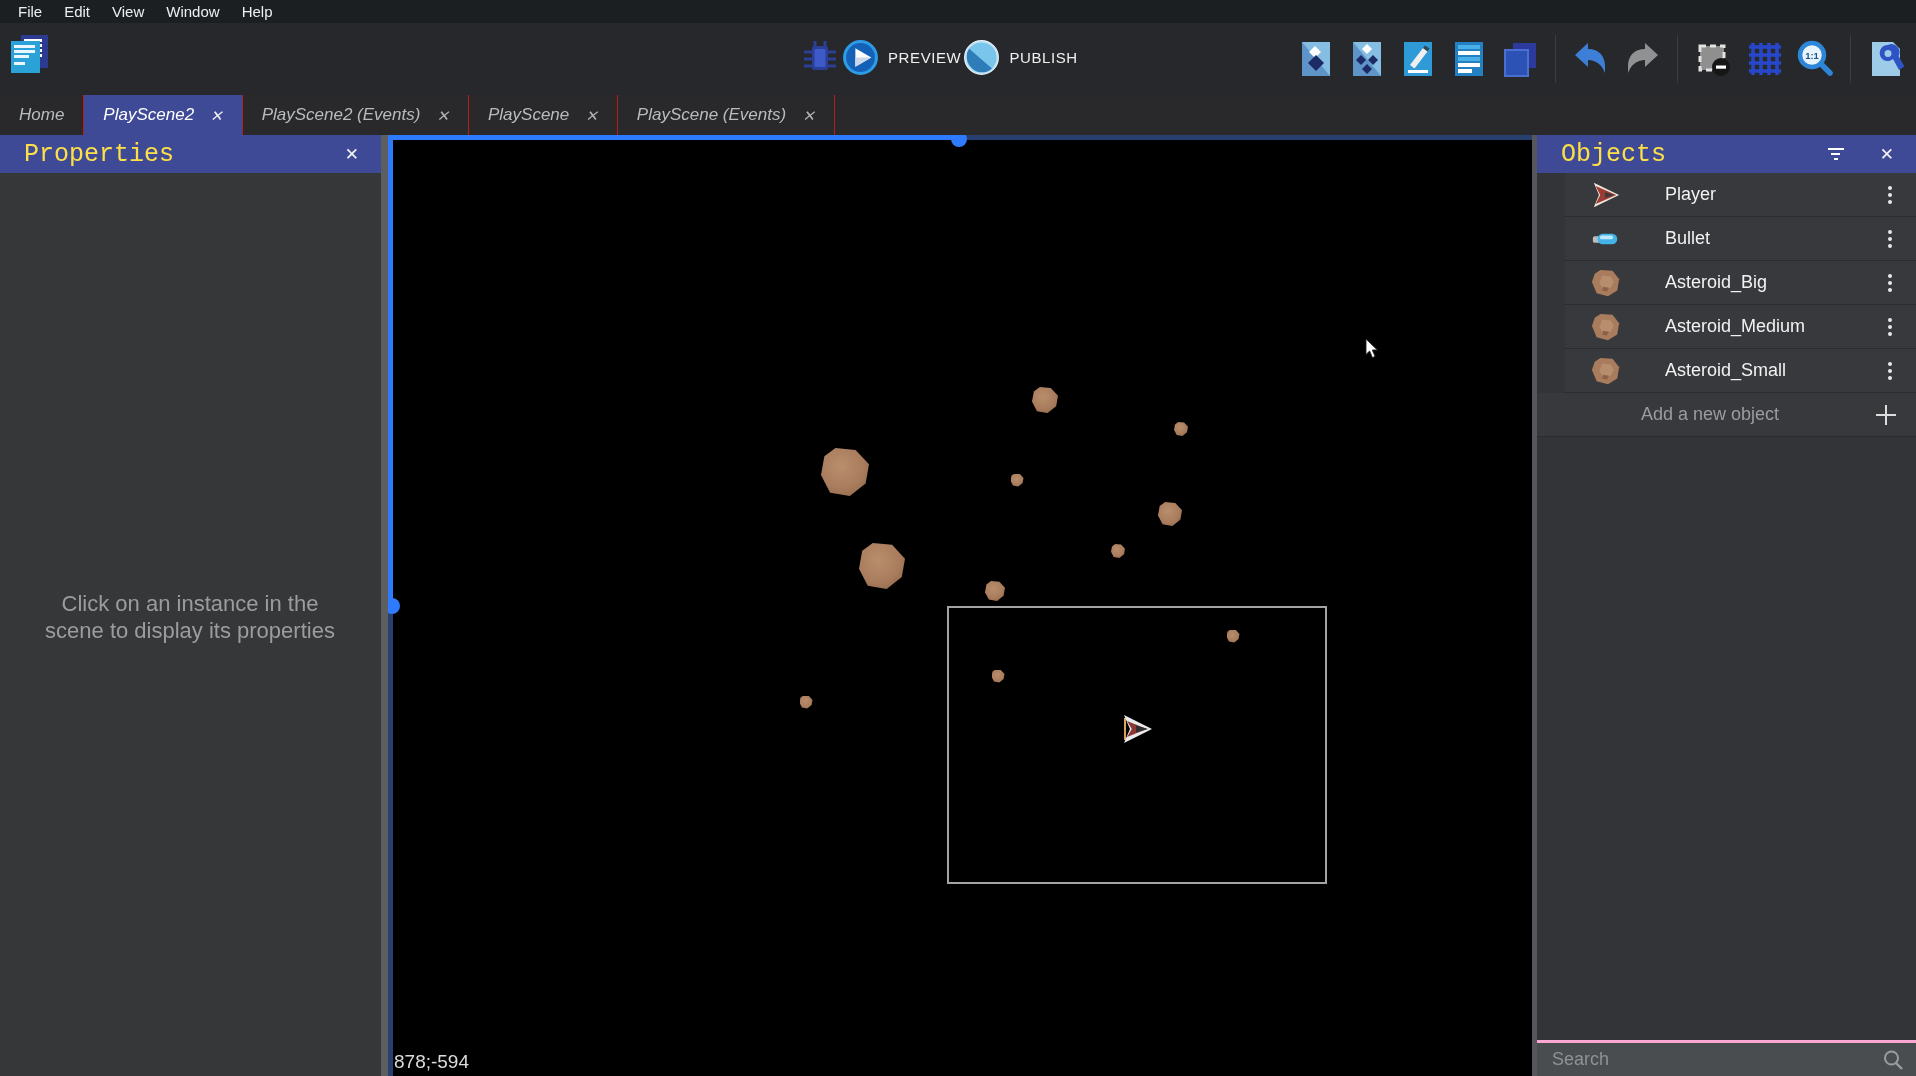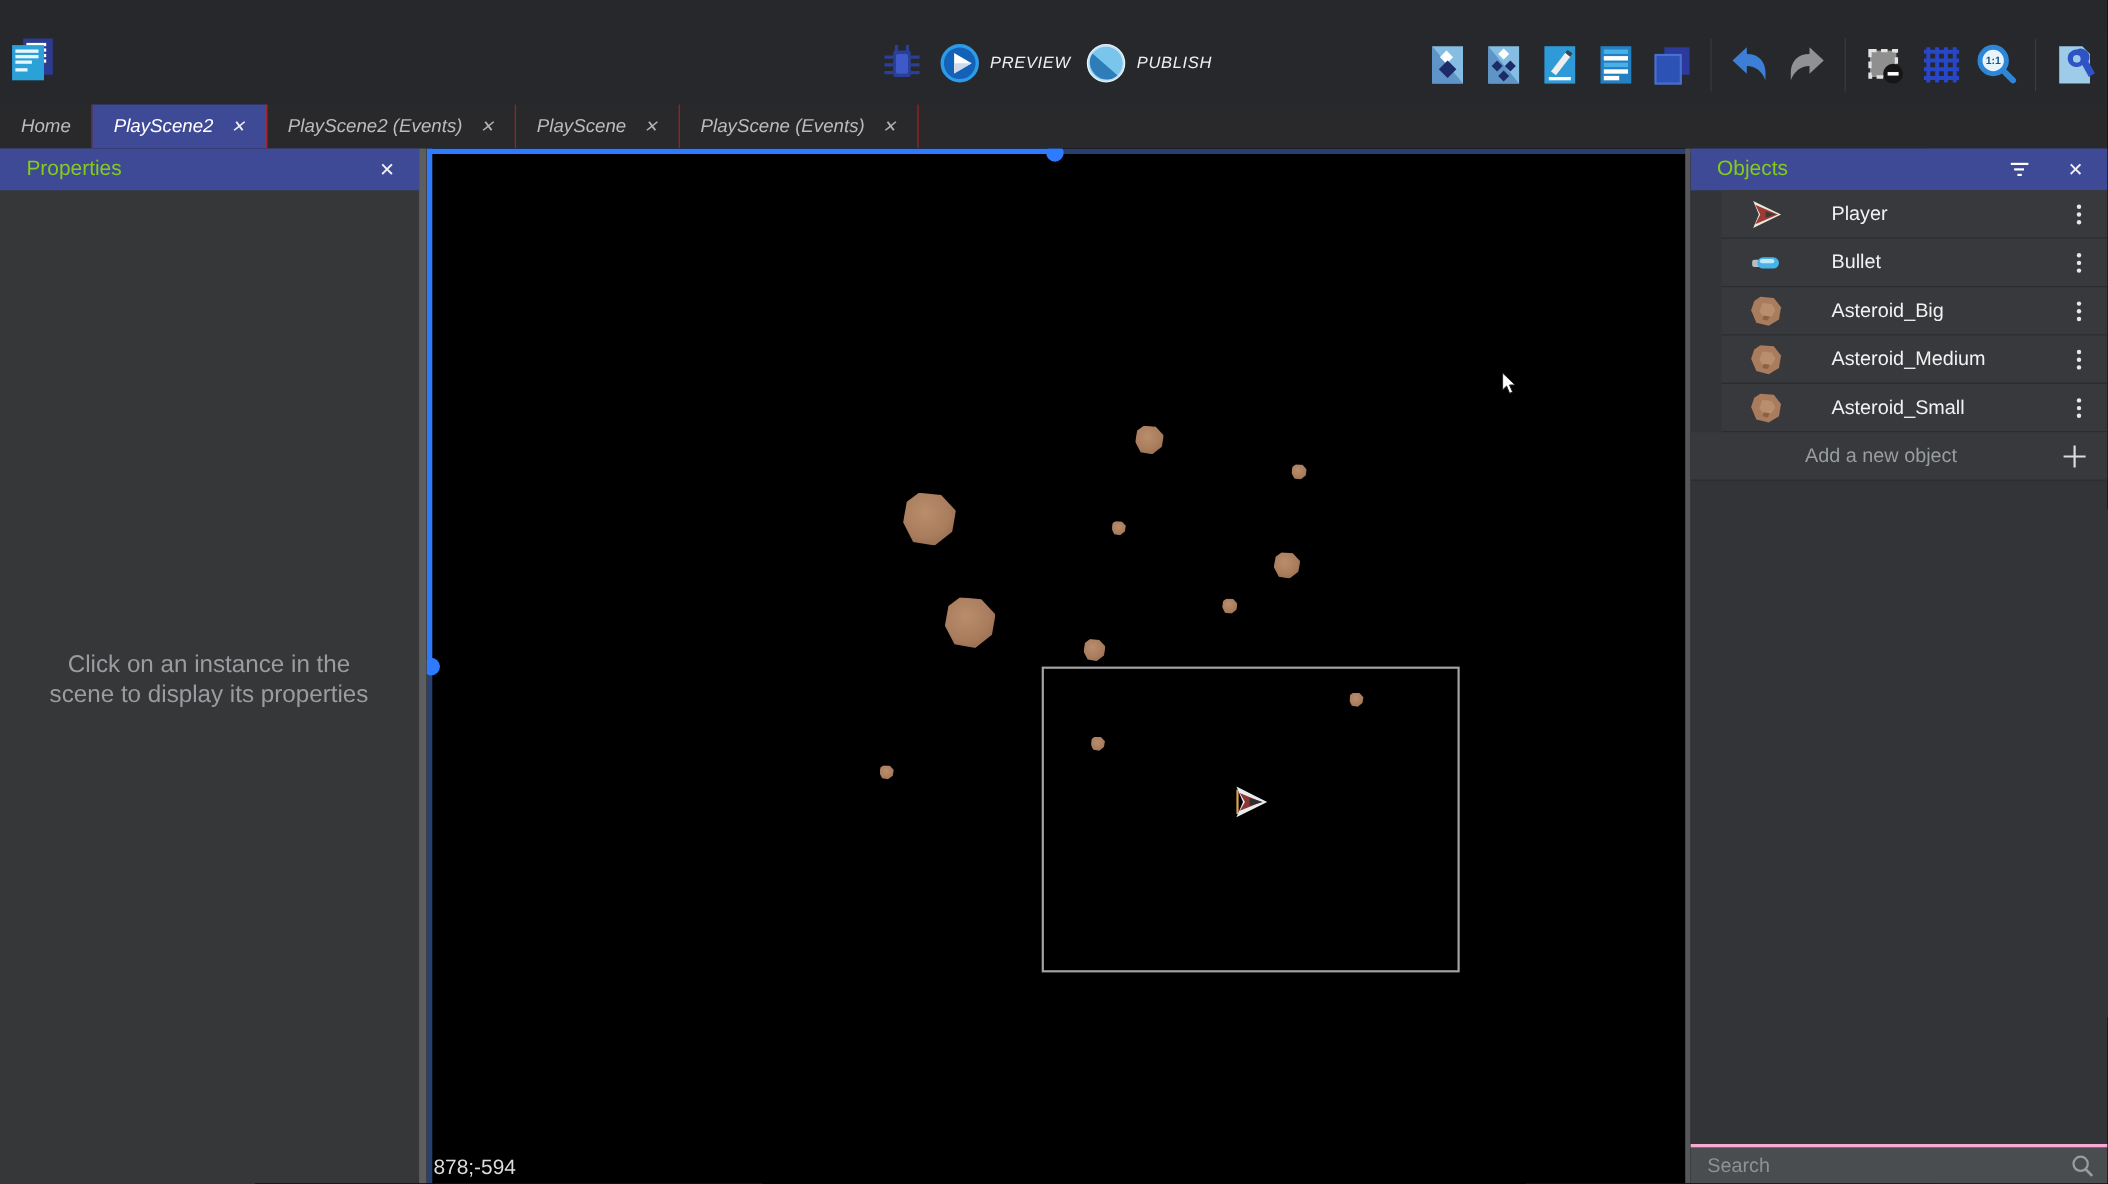--- a/index.html
+++ b/index.html
@@ -7,41 +7,41 @@
   body { font-family:"Liberation Sans", sans-serif; }
   #app { position:relative; width:1916px; height:1076px; overflow:hidden; background:#26282b; color:#e8e8e8; }
 
   
   #menubar { position:absolute; left:0; top:0; width:100%; height:23px; background:#1c1f22; display:flex; align-items:center; padding-left:7px; }
   .menu-item { font-size:15px; color:#eceff1; padding:0 11px; height:23px; line-height:23px; cursor:default; }
 
   
   #toolbar { position:absolute; left:0; top:23px; width:100%; height:72px; background:#26282b; }
   #pm-btn { position:absolute; left:8px; top:10px; }
-  #toolbar-center { position:absolute; left:800px; top:14px; display:flex; gap:14px;font-style:italic; }
+  #toolbar-center { position:absolute; left:800px; top:14px; display:flex; gap:2px; }
   .tb-btn { display:flex; align-items:center; gap:9px; cursor:pointer; }
   .tb-label { font-size:15px; letter-spacing:.6px; color:#f0f0f0; }
   #toolbar-right { position:absolute; right:10px; top:12px; display:flex; align-items:center; gap:11px; }
   .tsep { width:1px; height:48px; background:#3a3d41; margin:0 4px; }
   .ticon { width:40px; height:40px; display:block; cursor:pointer; }
 
   
   #tabbar { position:absolute; left:0; top:95px; width:100%; height:40px; background:#29292b; display:flex; }
   .tab { display:flex; align-items:center; gap:16px; padding:0 19px; font-size:17px; color:#b9bcbe; border-right:1px solid #b91c1c; cursor:pointer; white-space:nowrap;font-style:italic; }
   .tab .tab-close { font-size:15px; color:#b0b3b5; line-height:1; }
   .tab.active { background:#3e4a96; color:#ffffff; }
   .tab.active .tab-close { color:#f0f0f0; }
 
   
   #content { position:absolute; left:0; top:135px; width:100%; height:941px; }
 
   
   #properties-panel { position:absolute; left:0; top:0; width:381px; height:941px; background:#363739; }
   .panel-header { height:38px; background:#3e4a96; display:flex; align-items:center; padding:0 16px 0 24px; }
-  .panel-title { font-size:19px; color:#84cc16; flex:1; }
+  .panel-title { font-size:25px; color:#fde047; flex:1;font-family:Liberation Mono, monospace; }
   .panel-x { font-size:17px; color:#f2f2f2; cursor:pointer; padding:2px 6px; }
   #prop-empty { position:absolute; left:40px; top:455px; width:300px; text-align:center; font-size:22px; line-height:27px; color:#9a9d9f; }
   #divider-left { position:absolute; left:381px; top:0; width:7px; height:941px; background:#5c5e60; cursor:col-resize; }
 
   
   #scene { position:absolute; left:388px; top:0; width:1368px; height:941px; background:#000; overflow:hidden; cursor:default; }
   .hscroll-seg, .vscroll-seg { position:absolute; }
   #scene-coords { position:absolute; left:6px; bottom:3px; font-size:19px; color:#dcdcdc; }
   .asteroid { position:absolute; clip-path:polygon(30% 0%, 72% 4%, 100% 34%, 93% 74%, 60% 100%, 19% 93%, 0% 56%, 7% 17%);
              background:radial-gradient(circle at 42% 38%, #b98e6d 0%, #a87c5c 55%, #8a6148 100%); }
@@ -63,20 +63,27 @@
   #obj-search { position:absolute; left:0; bottom:0; width:100%; height:36px; background:#4a4d50; display:flex; align-items:center; border-top:3px solid #f9a8d4; }
   #search-input { flex:1; background:transparent; border:none; outline:none; font-size:18px; color:#d8d8d8; padding-left:15px; font-family:"Liberation Sans",sans-serif; }
   #search-input::placeholder { color:#8f9294; }
   #search-icon { margin-right:12px; }
 </style>
 </head>
 <body>
 
 <div id="app">
 
+  <div id="menubar">
+      <span class="menu-item">File</span>
+      <span class="menu-item">Edit</span>
+      <span class="menu-item">View</span>
+      <span class="menu-item">Window</span>
+      <span class="menu-item">Help</span>
+    </div>
 
   <div id="toolbar">
     <div id="pm-btn">
       <svg width="44" height="42" viewBox="0 0 44 42">
         <rect x="13" y="2" width="27" height="33" fill="#2c3a8f"></rect>
         <rect x="16" y="6" width="18" height="3" fill="#fff"></rect>
           <rect x="16" y="11" width="18" height="3" fill="#fff"></rect>
         <rect x="29" y="16" width="5" height="3" fill="#fff"></rect>
           <rect x="29" y="21" width="5" height="3" fill="#fff"></rect>
         <rect x="3" y="8" width="29" height="32" fill="#2aa2d8"></rect>

